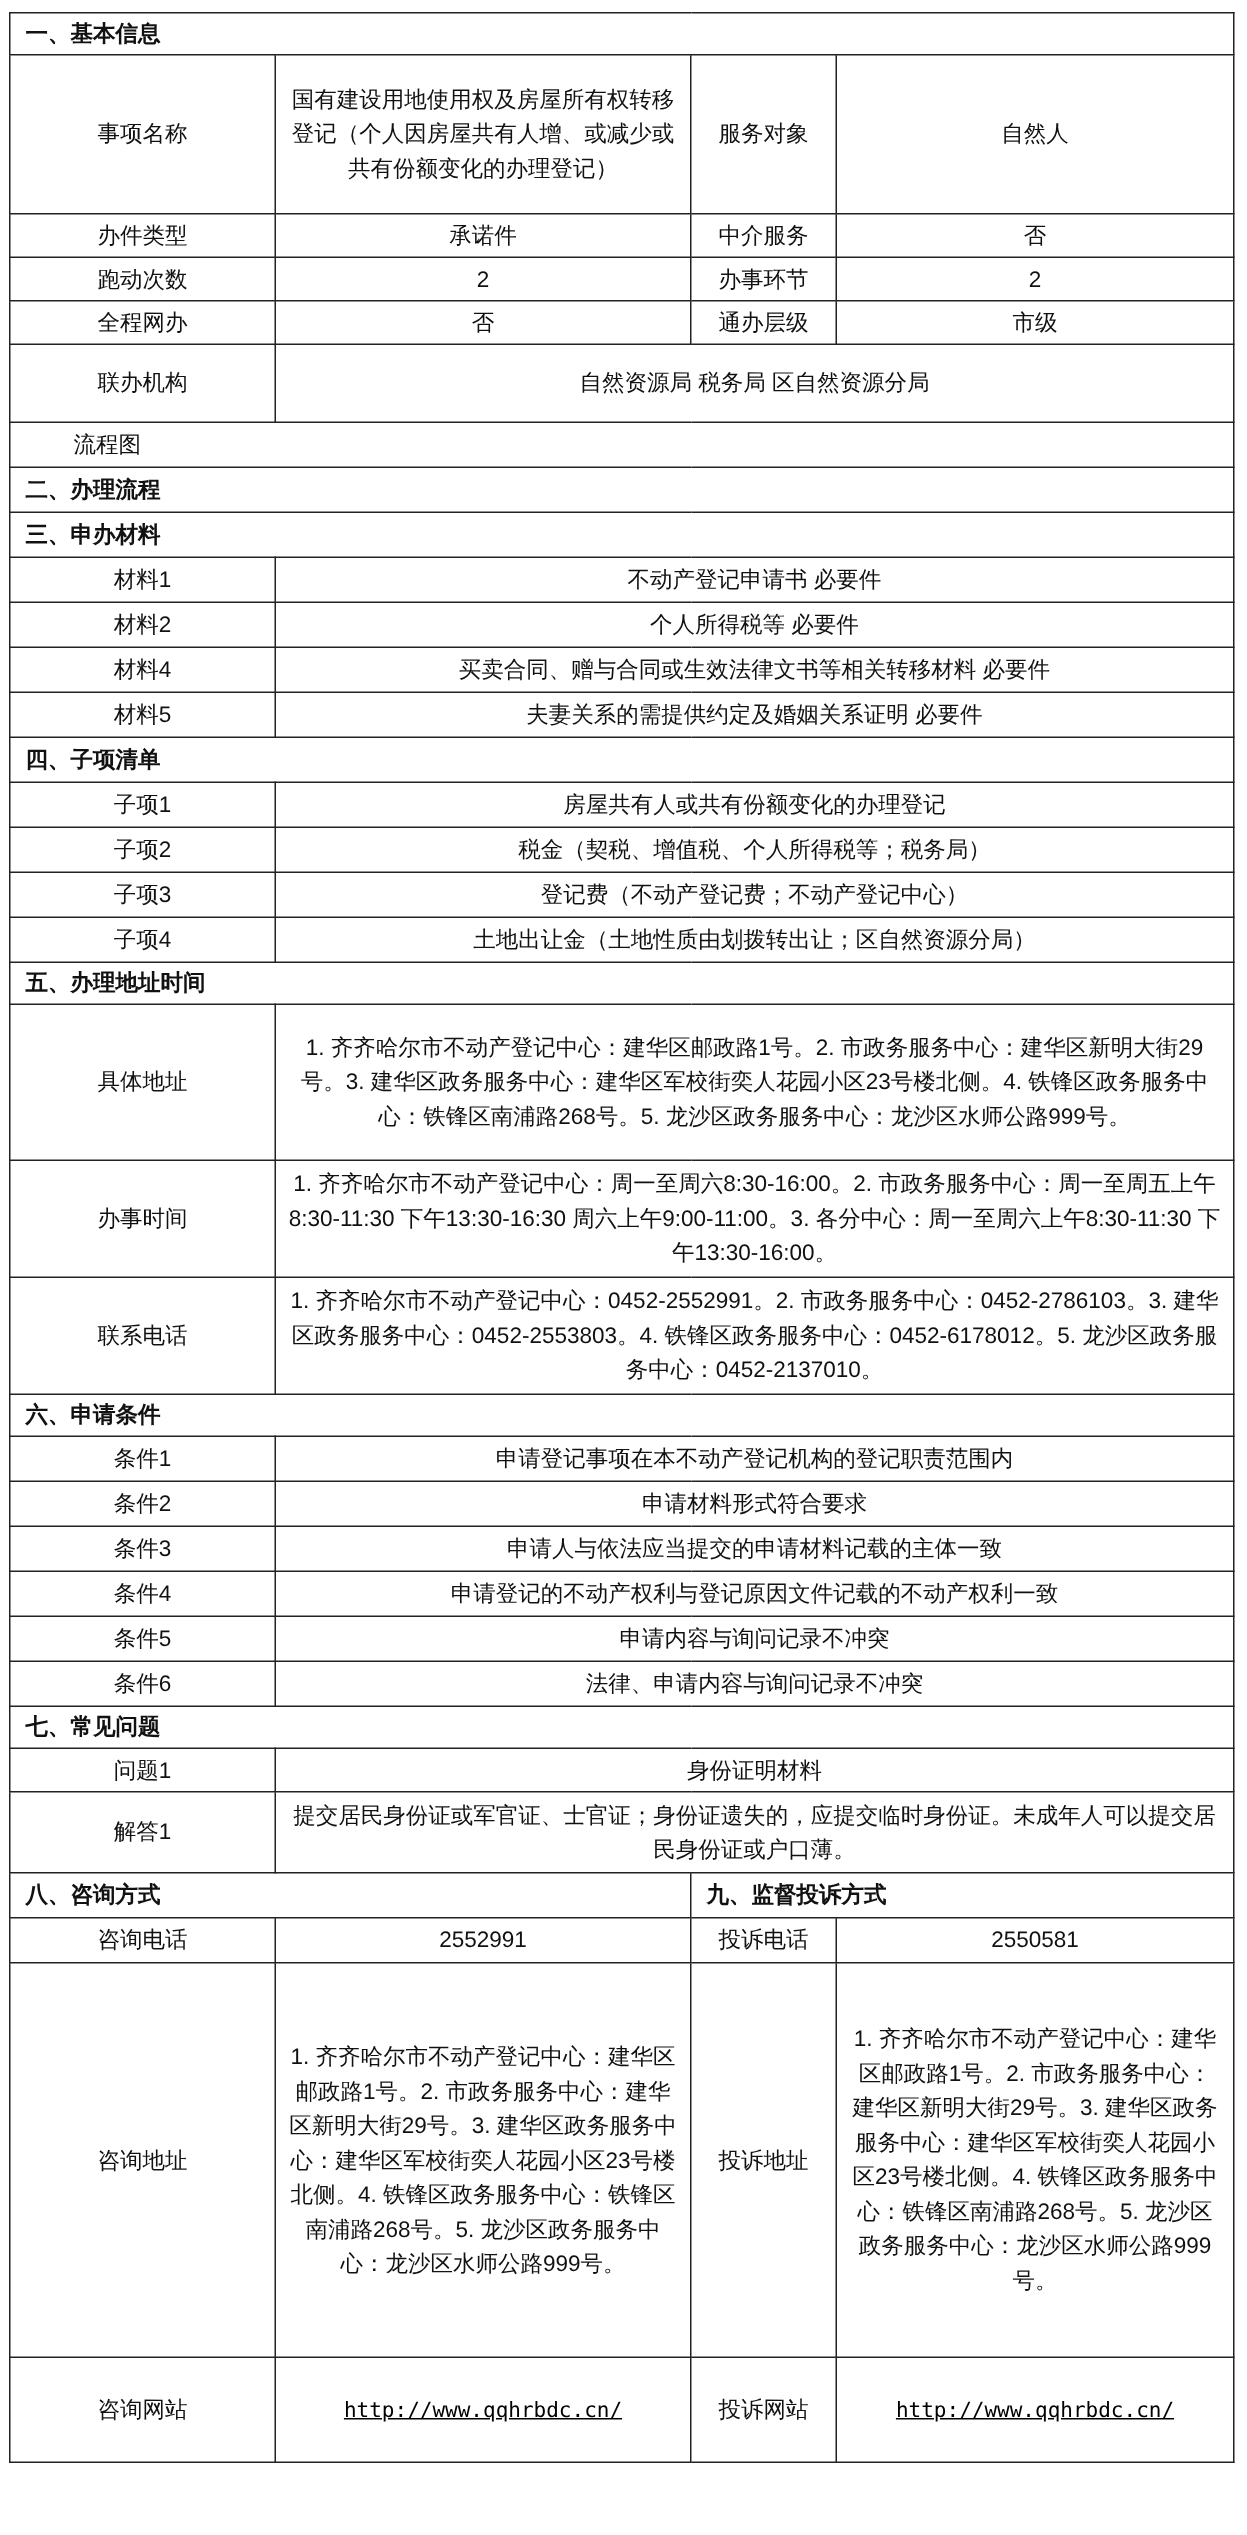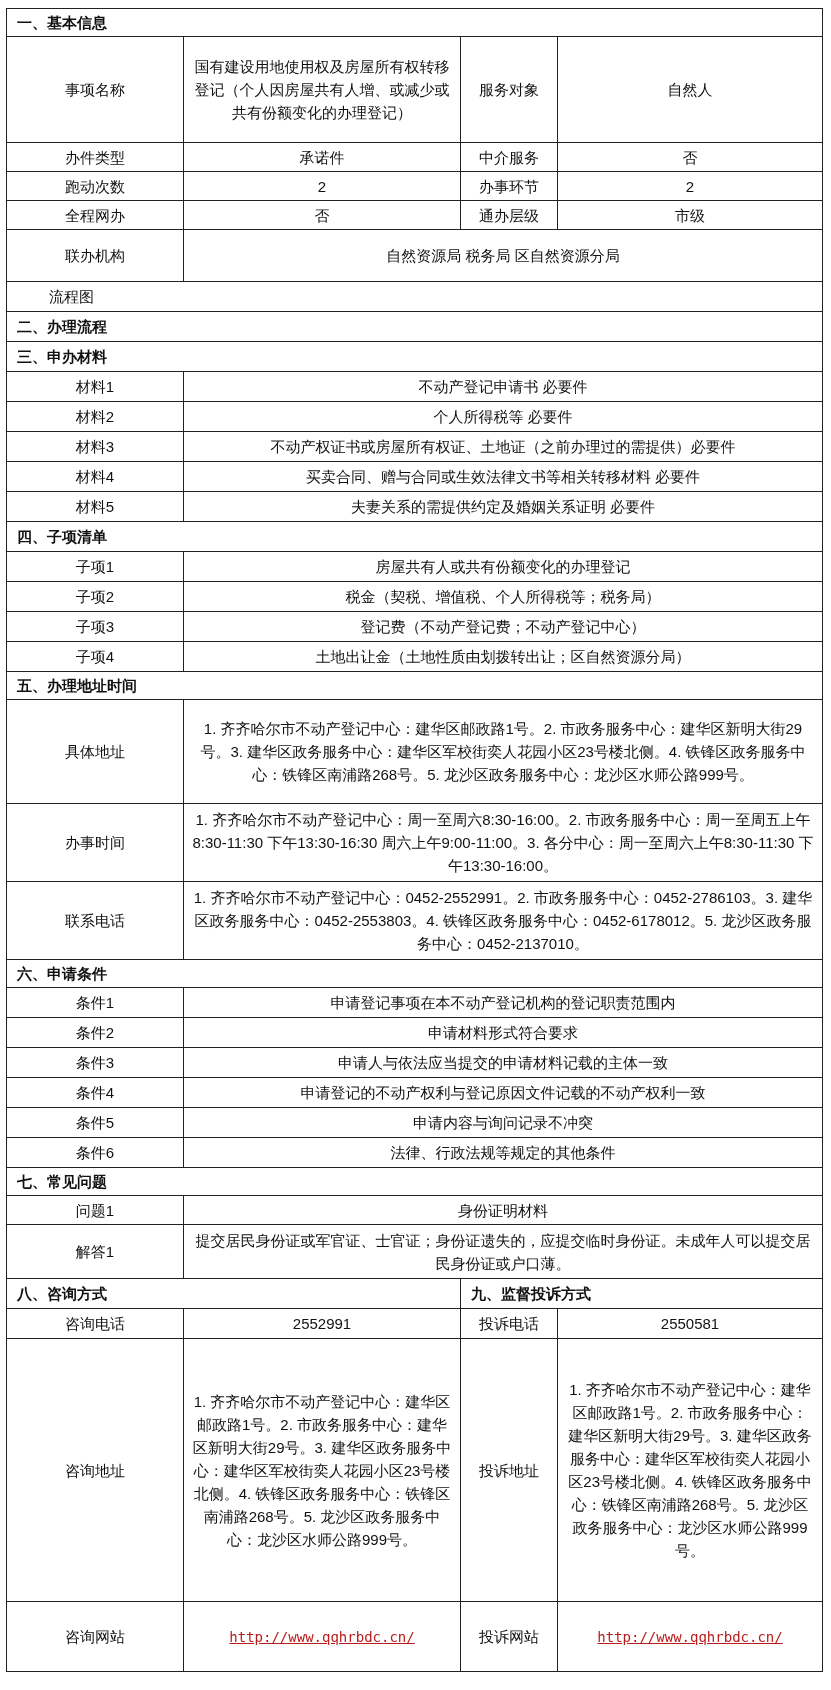--- a/index.html
+++ b/index.html
@@ -22,21 +22,21 @@
     vertical-align:middle;
     padding:2px 7px;
     overflow:hidden;
     word-break:break-all;
   }
   td.sec{font-weight:bold;padding-left:10px;}
   td.lbl{text-align:center;padding:2px 3px;margin-left:32px;}
   td.val{text-align:center;}
   td.flow{padding-left:42px;}
   a.url{
-    color:#b91c1c;
+    color:#000000;
     font-family:"DejaVu Sans Mono","Liberation Mono",monospace;
     font-size:14px;
     text-decoration:underline;
     cursor:pointer;
   }
   tr.h24{height:24px} tr.h29{height:29px} tr.h30{height:30px}
   tr.h52{height:52px} tr.h54{height:54px} tr.h60{height:70px}
   tr.h78{height:78px} tr.h104{height:104px} tr.h106{height:106px}
   tr.h263{height:263px}
 </style>
@@ -96,24 +96,20 @@
       </tr>
   <tr class="h30">
     <td class="lbl">材料1</td>
     <td class="val" colspan="3">不动产登记申请书 必要件</td>
   </tr>
   <tr class="h30">
     <td class="lbl">材料2</td>
     <td class="val" colspan="3">个人所得税等 必要件</td>
   </tr>
   <tr class="h30">
-    <td class="lbl">材料3</td>
-    <td class="val" colspan="3">不动产权证书或房屋所有权证、土地证（之前办理过的需提供）必要件</td>
-  </tr>
-  <tr class="h30">
     <td class="lbl">材料4</td>
     <td class="val" colspan="3">买卖合同、赠与合同或生效法律文书等相关转移材料 必要件</td>
   </tr>
   <tr class="h30">
     <td class="lbl">材料5</td>
     <td class="val" colspan="3">夫妻关系的需提供约定及婚姻关系证明 必要件</td>
   </tr>
 
   <tr class="h30">
         <td class="sec" colspan="4">四、子项清单</td>
@@ -169,21 +165,21 @@
   <tr class="h30">
     <td class="lbl">条件4</td>
     <td class="val" colspan="3">申请登记的不动产权利与登记原因文件记载的不动产权利一致</td>
   </tr>
   <tr class="h30">
     <td class="lbl">条件5</td>
     <td class="val" colspan="3">申请内容与询问记录不冲突</td>
   </tr>
   <tr class="h30">
     <td class="lbl">条件6</td>
-    <td class="val" colspan="3">法律、行政法规等规定的其他条件</td>
+    <td class="val" colspan="3">法律、申请内容与询问记录不冲突</td>
   </tr>
 
   <tr class="h24">
         <td class="sec" colspan="4">七、常见问题</td>
       </tr>
   <tr class="h29">
     <td class="lbl">问题1</td>
     <td class="val" colspan="3">身份证明材料</td>
   </tr>
   <tr class="h54">

